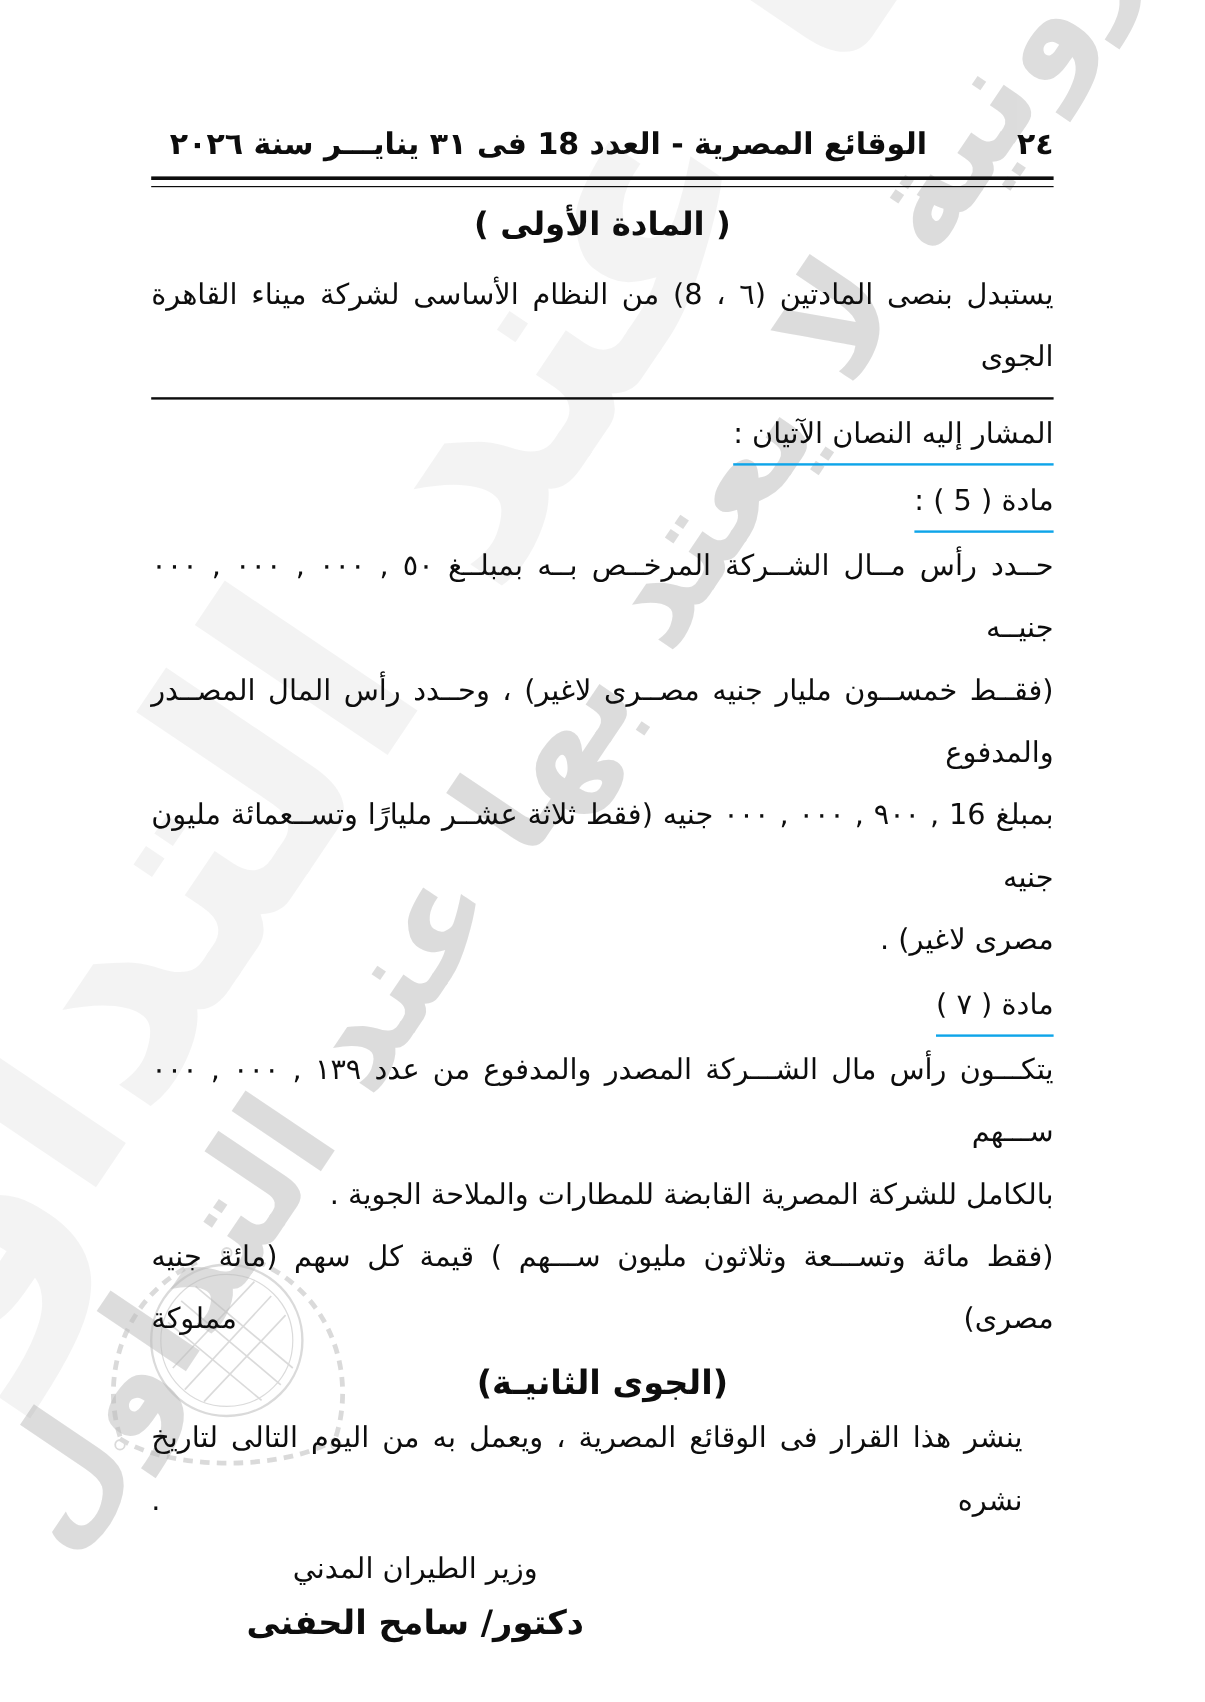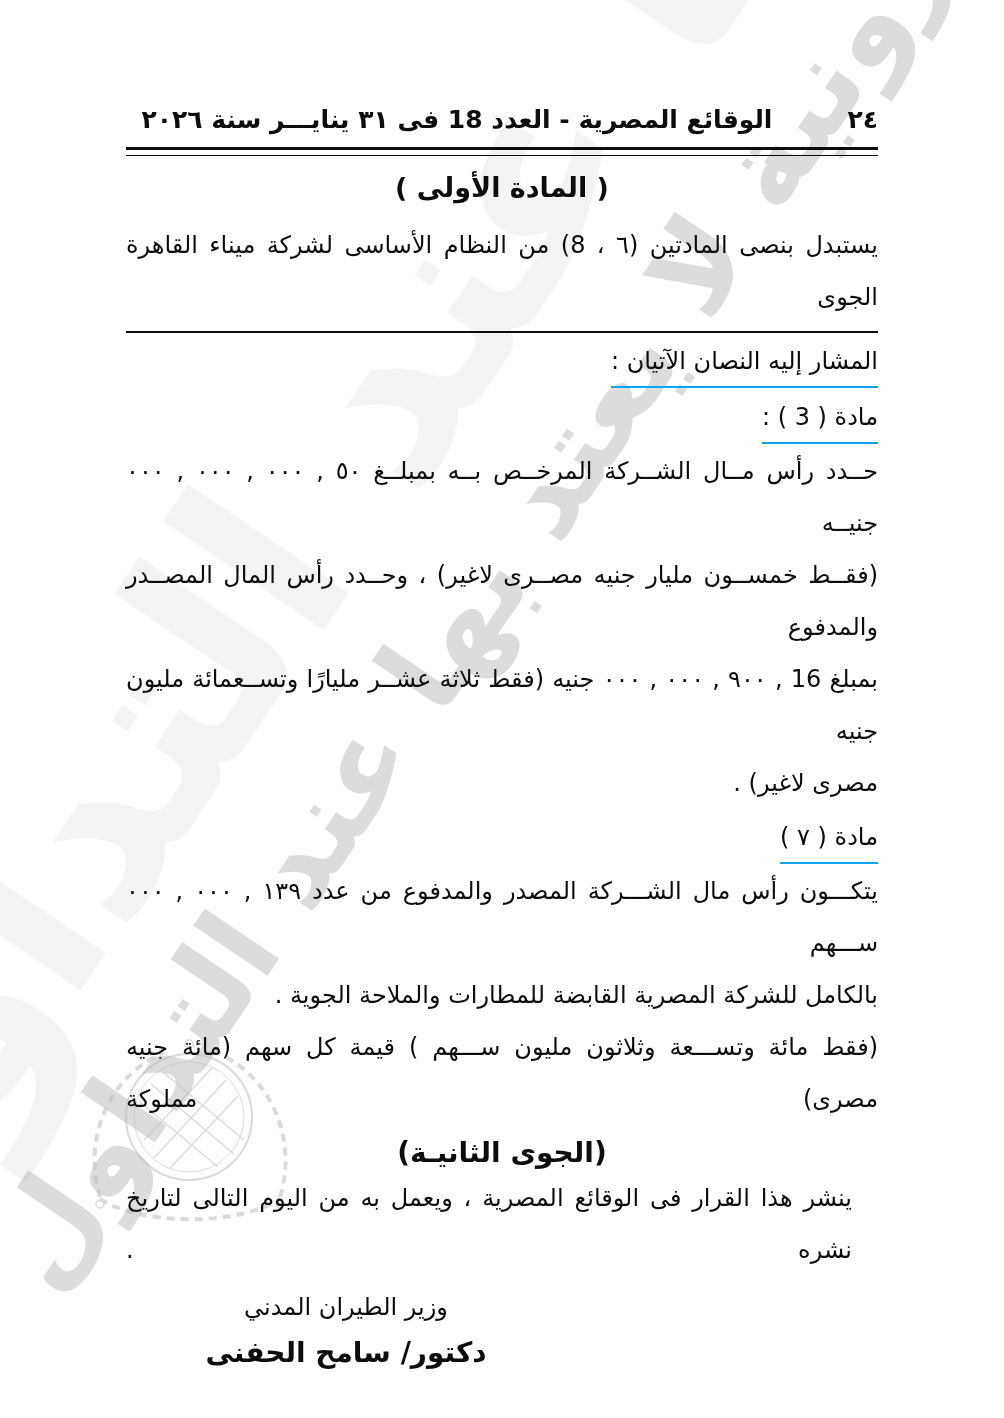--- a/index.html
+++ b/index.html
@@ -87,21 +87,21 @@
       <div class="issue">الوقائع المصرية - العدد 18 فى ٣١ ينايـــر سنة ٢٠٢٦</div>
     </div>
     <div class="rule"></div>
 
 
     <div class="art-h">( المادة الأولى )</div>
 
     <div class="line just intro1">يستبدل بنصى المادتين (٦ ، 8) من النظام الأساسى لشركة ميناء القاهرة الجوى</div>
     <div class="line right label"><span class="u">المشار إليه النصان الآتيان :</span></div>
 
-    <div class="line right label"><span class="u">مادة ( 3 ) :</span></div>
+    <div class="line right label"><span class="u">مادة ( 5 ) :</span></div>
     <div class="line just">حــدد رأس مــال الشــركة المرخــص بــه بمبلــغ ٥٠ , ٠٠٠ , ٠٠٠ , ٠٠٠ جنيــه</div>
     <div class="line just">(فقــط خمســون مليار جنيه مصــرى لاغير) ، وحــدد رأس المال المصــدر والمدفوع</div>
     <div class="line just">بمبلغ 16 , ٩٠٠ , ٠٠٠ , ٠٠٠ جنيه (فقط ثلاثة عشــر مليارًا وتســعمائة  مليون جنيه</div>
     <div class="line right">مصرى لاغير) .</div>
 
     <div class="line right label"><span class="u">مادة ( ٧ )</span></div>
     <div class="line just">يتكـــون رأس مال الشـــركة المصدر والمدفوع من عدد ١٣٩ , ٠٠٠ , ٠٠٠ ســـهم</div>
     <div class="line right">بالكامل للشركة المصرية القابضة للمطارات والملاحة الجوية .</div>
     <div class="line just">(فقط مائة وتســـعة وثلاثون مليون ســـهم ) قيمة كل سهم (مائة جنيه مصرى) مملوكة</div>
 

